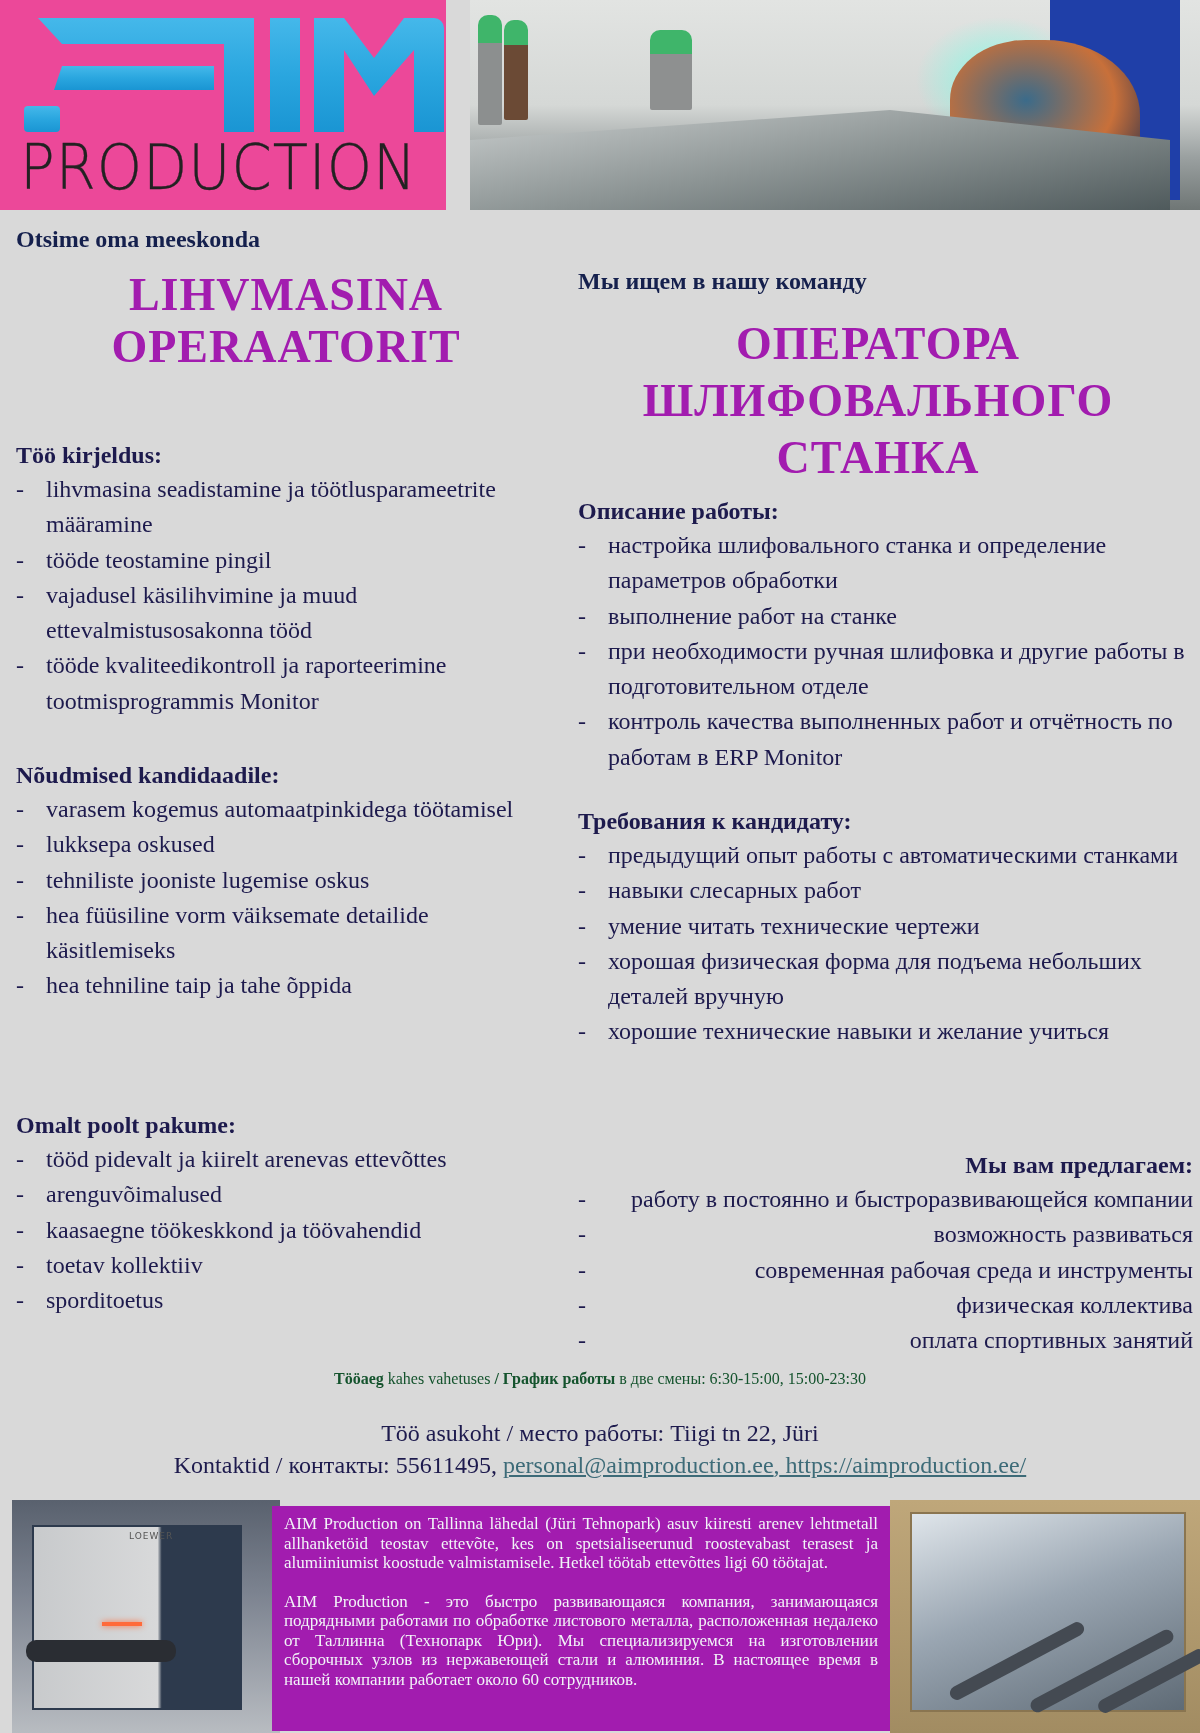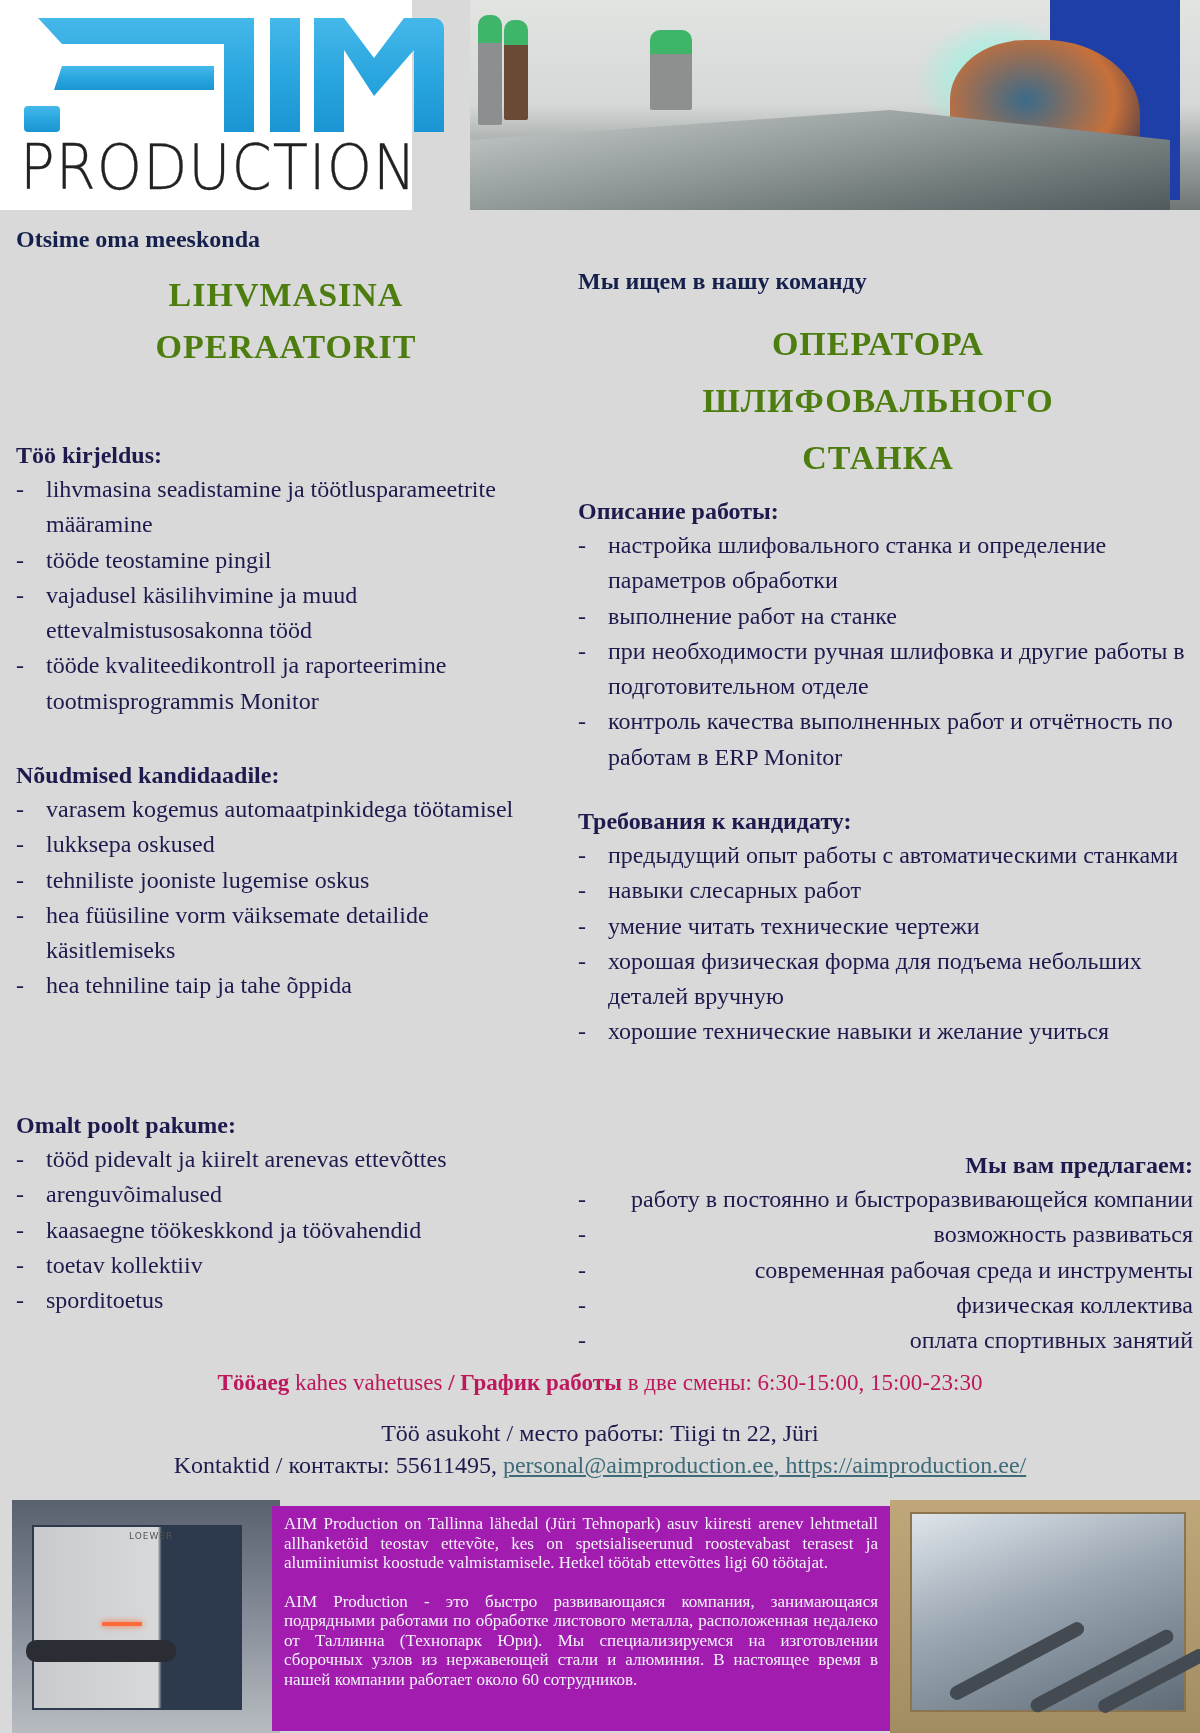--- a/index.html
+++ b/index.html
@@ -6,22 +6,22 @@
     html, body { width: 1200px; height: 1733px; overflow: hidden; }
     body {
       background: #d9d9d9;
       font-family: "Liberation Serif", "DejaVu Serif", serif;
       color: #1d1a4d;
       position: relative;
     }
     
     .header { position: absolute; left: 0; top: 0; width: 1200px; height: 210px; }
     .logo-box {
-      position: absolute; left: 0; top: 0; width: 412px; height: 210px;
-      background: #ffffff;
+      position: absolute; left: 0; top: 0; width: 446px; height: 210px;
+      background: #ec4899;
     }
     .logo-aim { position: absolute; left: 14px; top: 10px; width: 440px; height: 130px; }
     .logo-production {
       position: absolute; left: 20px; top: 136px; width: 440px;
       font-family: "DejaVu Sans", sans-serif; font-weight: 200;
       font-size: 62px; letter-spacing: 1px; color: #222;
       line-height: 64px;
       transform: scaleX(0.93); transform-origin: left;
       -webkit-text-stroke: 0.3px #222;
     }
@@ -42,33 +42,33 @@
     .photo-welding .welder {
       position: absolute; left: 480px; top: 40px; width: 190px; height: 150px;
       background: radial-gradient(ellipse at 40% 40%, #3b6b8a 0%, #c8703a 55%, #2a2f4a 90%);
       border-radius: 40% 50% 20% 20%;
     }
     
     .col { position: absolute; top: 210px; }
     .col-left { left: 16px; width: 540px; }
     .col-right { left: 578px; width: 615px; margin-top: 42px; }
     .subtitle { font-weight: bold; font-size: 24px; color: #15204d; }
-    .title { text-align: center; font-weight: bold; font-size: 34px; color: #4d7c0f; line-height: 52px; letter-spacing: 1px; }
+    .title { text-align: center; font-weight: bold; font-size: 46px; color: #a21caf; line-height: 52px; letter-spacing: 1px; }
     .section-head { font-weight: bold; font-size: 24px; color: #1d1a4d; line-height: 34px; }
     ul.dash { list-style: none; }
     ul.dash li {
       position: relative; padding-left: 30px;
       font-size: 24px; line-height: 35.3px; color: #1d1a4d;
     }
     ul.dash li::before { content: "-"; position: absolute; left: 0; top: 0; }
     .right-list li { font-size: 24px; }
     
     .work-time {
       position: absolute; left: 0; top: 1370px; width: 1200px; text-align: center;
-      font-size: 23px; color: #be185d;
+      font-size: 16px; color: #14532d;
     }
     .work-time b { font-weight: bold; }
     .location {
       position: absolute; left: 0; top: 1420px; width: 1200px; text-align: center;
       font-size: 24px; color: #1d1a4d;
     }
     .contacts {
       position: absolute; left: 0; top: 1452px; width: 1200px; text-align: center;
       font-size: 24px; color: #1d1a4d;
     }

